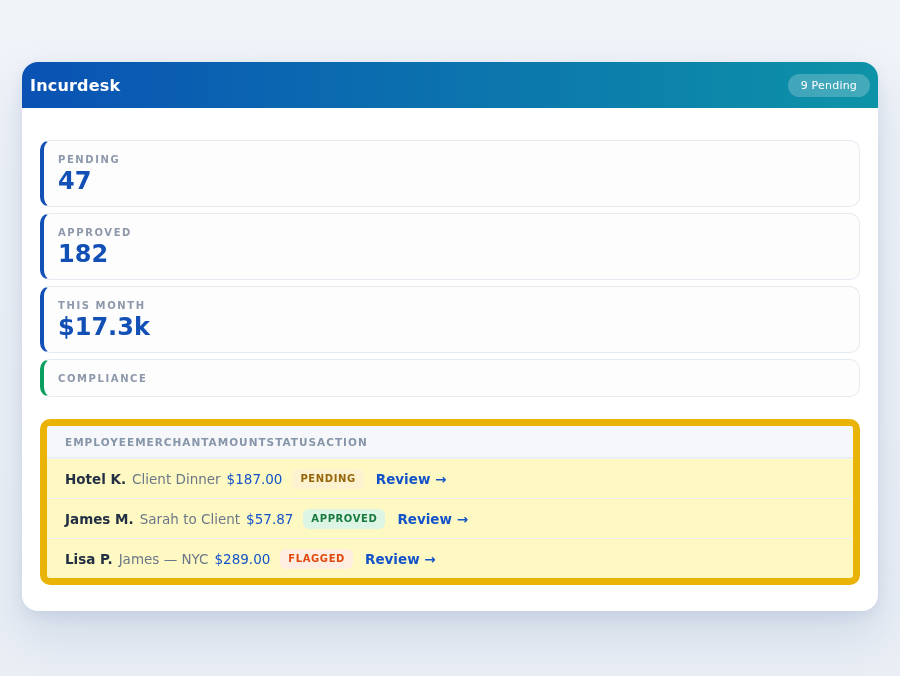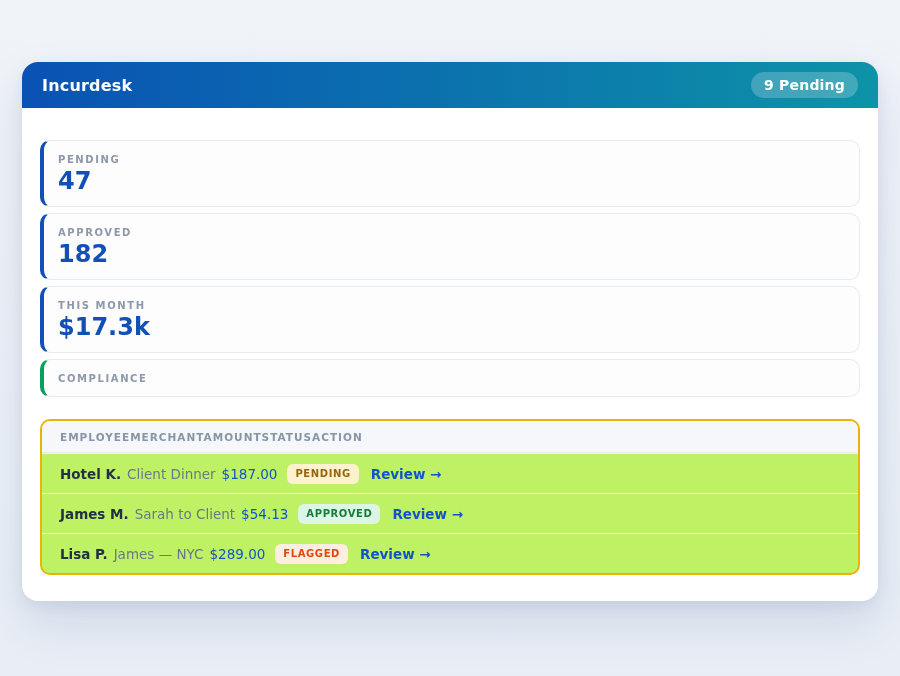--- a/index.html
+++ b/index.html
@@ -10,39 +10,39 @@
     -webkit-font-smoothing:antialiased;
   }
   .app{
     position:absolute;left:22px;top:62px;width:856px;
     border-radius:16px;overflow:hidden;background:#ffffff;
     box-shadow:0 22px 48px rgba(25,60,130,.13),0 5px 14px rgba(25,60,130,.07);
   }
   
   .appbar{
     height:46px;display:flex;align-items:center;justify-content:space-between;
-    padding:0 20px;background:linear-gradient(90deg,#0a52b4 0%,#0d93a7 100%);
+    padding:0 8px;background:linear-gradient(90deg,#0a52b4 0%,#0d93a7 100%);
   }
   .app-title{font-size:16px;font-weight:bold;color:#ffffff;letter-spacing:.2px;}
   .pending-pill{
-    background:rgba(255,255,255,.22);color:#ffffff;font-size:14px;font-weight:bold;
+    background:rgba(255,255,255,.22);color:#ffffff;font-size:11px;font-weight:normal;
     padding:5px 13px;border-radius:999px;letter-spacing:.2px;
   }
   
   .content{padding:32px 18px 26px 18px;}
   .stat{
     border:1px solid #e6ebf2;border-left:4px solid #1350b5;border-radius:10px;
     background:#fdfdfe;padding:13px 16px 11px 14px;margin-bottom:6px;
   }
   .stat--green{border-left-color:#0a9e5f;}
   .stat-label{font-size:10px;font-weight:bold;color:#8d98aa;letter-spacing:1.6px;line-height:12px;}
   .stat-value{font-size:24px;font-weight:bold;color:#1350b5;line-height:28px;margin-top:1px;}
   .stat--green .stat-value{color:#0a9e5f;}
   
-  .table{margin-top:22px;border:2px solid #eab308;border-radius:10px;overflow:hidden;background:#bef264;}
+  .table{margin-top:22px;border:7px solid #eab308;border-radius:10px;overflow:hidden;background:#fef9c3;}
   .thead{background:#f5f7fa;padding:9px 18px;border-bottom:1px solid #e8ecf2;line-height:12px;}
   .th{font-size:10.5px;font-weight:bold;color:#8795a9;letter-spacing:1px;}
   .row{
     display:flex;align-items:center;padding:0 18px;height:39px;
     border-top:1px solid #edf0f5;font-size:13.5px;white-space:nowrap;
   }
   .row:first-of-type{border-top:none;}
   .cell-name{font-weight:bold;color:#232f42;margin-right:6px;}
   .cell-merchant{color:#6b7789;margin-right:6px;}
   .cell-amount{font-weight:normal;color:#1353c9;margin-right:10px;}
@@ -96,21 +96,21 @@
         <span class="cell-name">Hotel K.</span>
         <span class="cell-merchant">Client Dinner</span>
         <span class="cell-amount">$187.00</span>
         <span class="badge badge--pending">PENDING</span>
         <span class="review-link">Review →</span>
       </div>
 
       <div class="row">
         <span class="cell-name">James M.</span>
         <span class="cell-merchant">Sarah to Client</span>
-        <span class="cell-amount">$54.13</span>
+        <span class="cell-amount">$57.87</span>
         <span class="badge badge--approved">APPROVED</span>
         <span class="review-link">Review →</span>
       </div>
 
       <div class="row">
         <span class="cell-name">Lisa P.</span>
         <span class="cell-merchant">James — NYC</span>
         <span class="cell-amount">$289.00</span>
         <span class="badge badge--flagged">FLAGGED</span>
         <span class="review-link">Review →</span>

